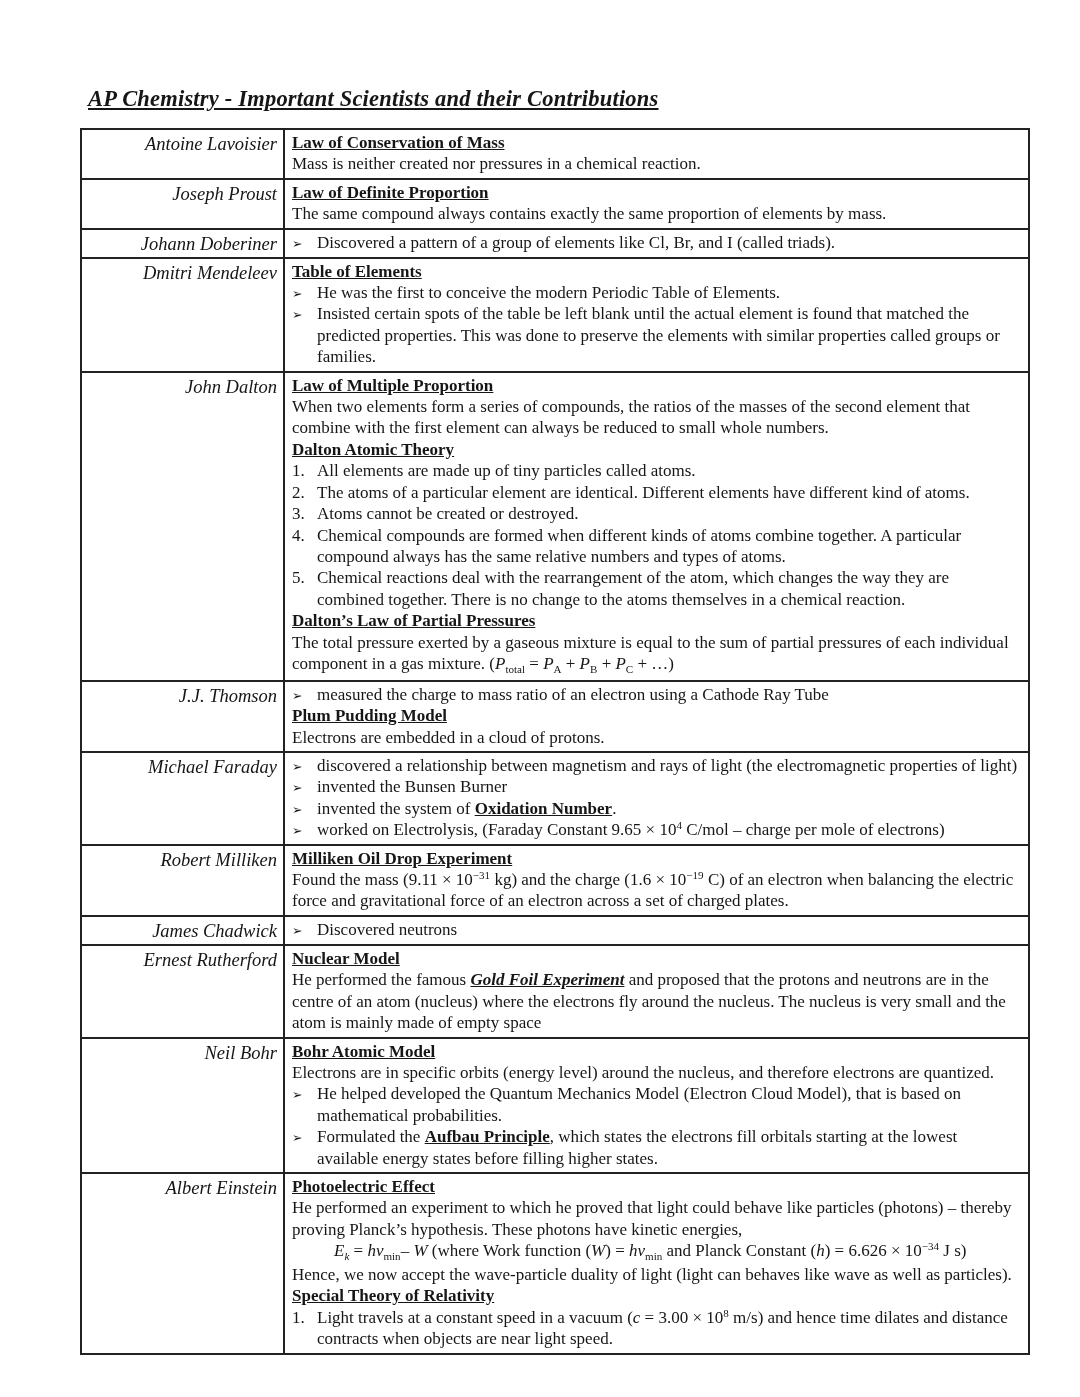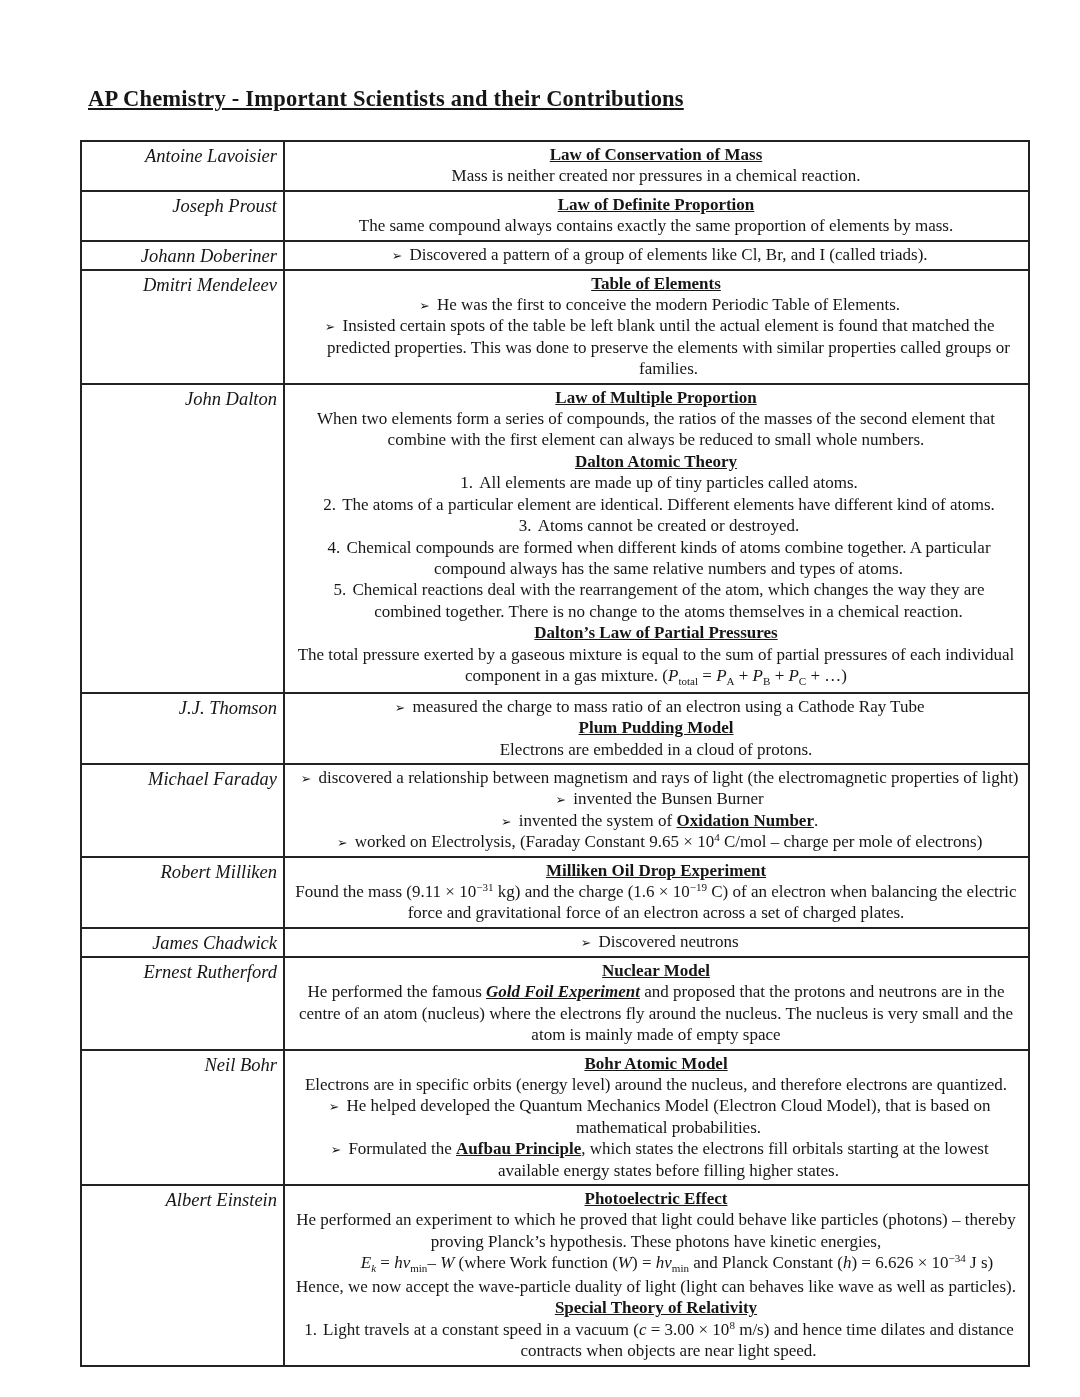--- a/index.html
+++ b/index.html
@@ -5,25 +5,26 @@
   html, body {
     margin: 0; padding: 0;
     width: 1080px; height: 1397px;
     background: #ffffff;
     font-family: "Liberation Serif", serif;
     color: #161616;
     overflow: hidden;
   }
   .page { padding: 86px 0 0 80px; }
   .title {
-    margin: 0 0 28px 8px;
+    margin: 0 0 16px 8px;
     font-size: 22.5px;
     font-weight: bold;
     text-decoration: underline;
     letter-spacing: 0.2px;
+    font-style: italic;
   }
   table.sci-table {
     border-collapse: collapse;
     table-layout: fixed;
     width: 950px;
   }
   .sci-table td {
     border: 2px solid #222222;
     vertical-align: top;
   }
@@ -31,21 +32,21 @@
     width: 185px;
     padding: 4px 6px 2px 10px;
     font-style: italic;
     font-size: 18.5px;
     text-align: right;
   }
   td.cell-content {
     padding: 2px 8px 3px 7px;
     font-size: 17px;
   }
-  .line { line-height: 1.26; text-align: center; }
+  .line { line-height: 1.26; }
   .line.heading {
     font-weight: bold;
     text-decoration: underline;
   }
   .line.bullet, .line.num {
     padding-left: 25px;
     text-indent: -25px;
   }
   .marker {
     display: inline-block;

